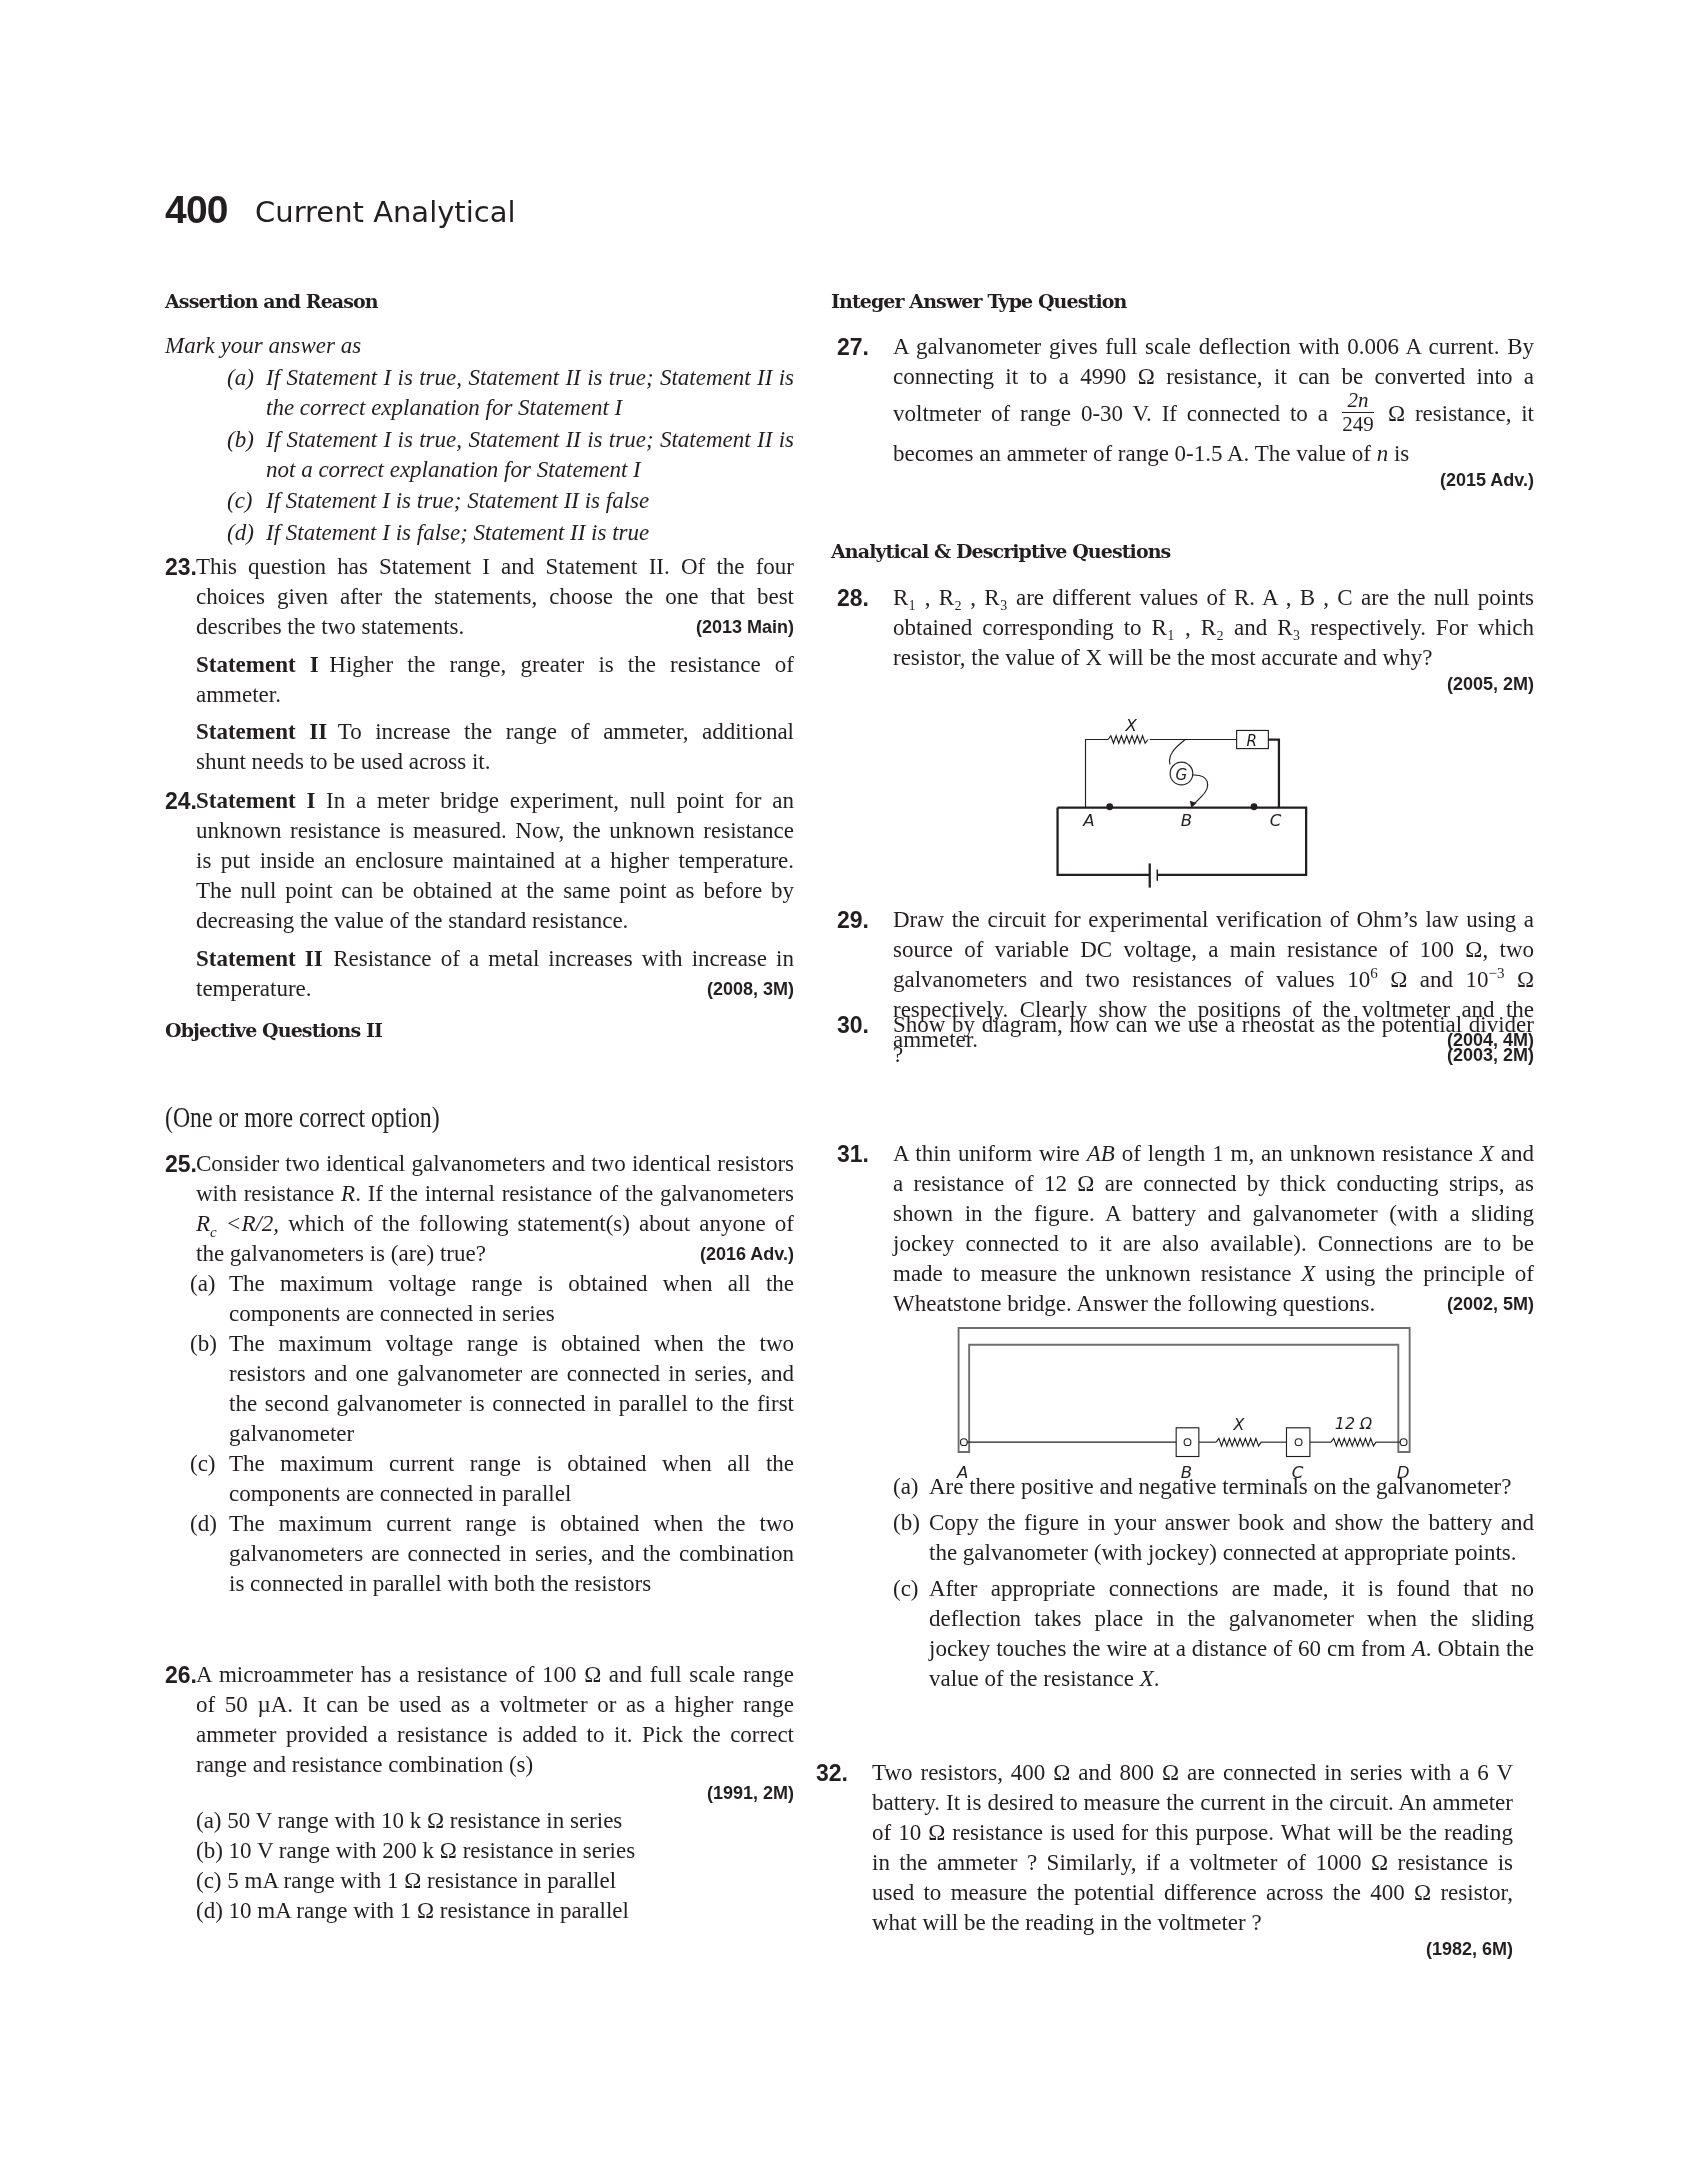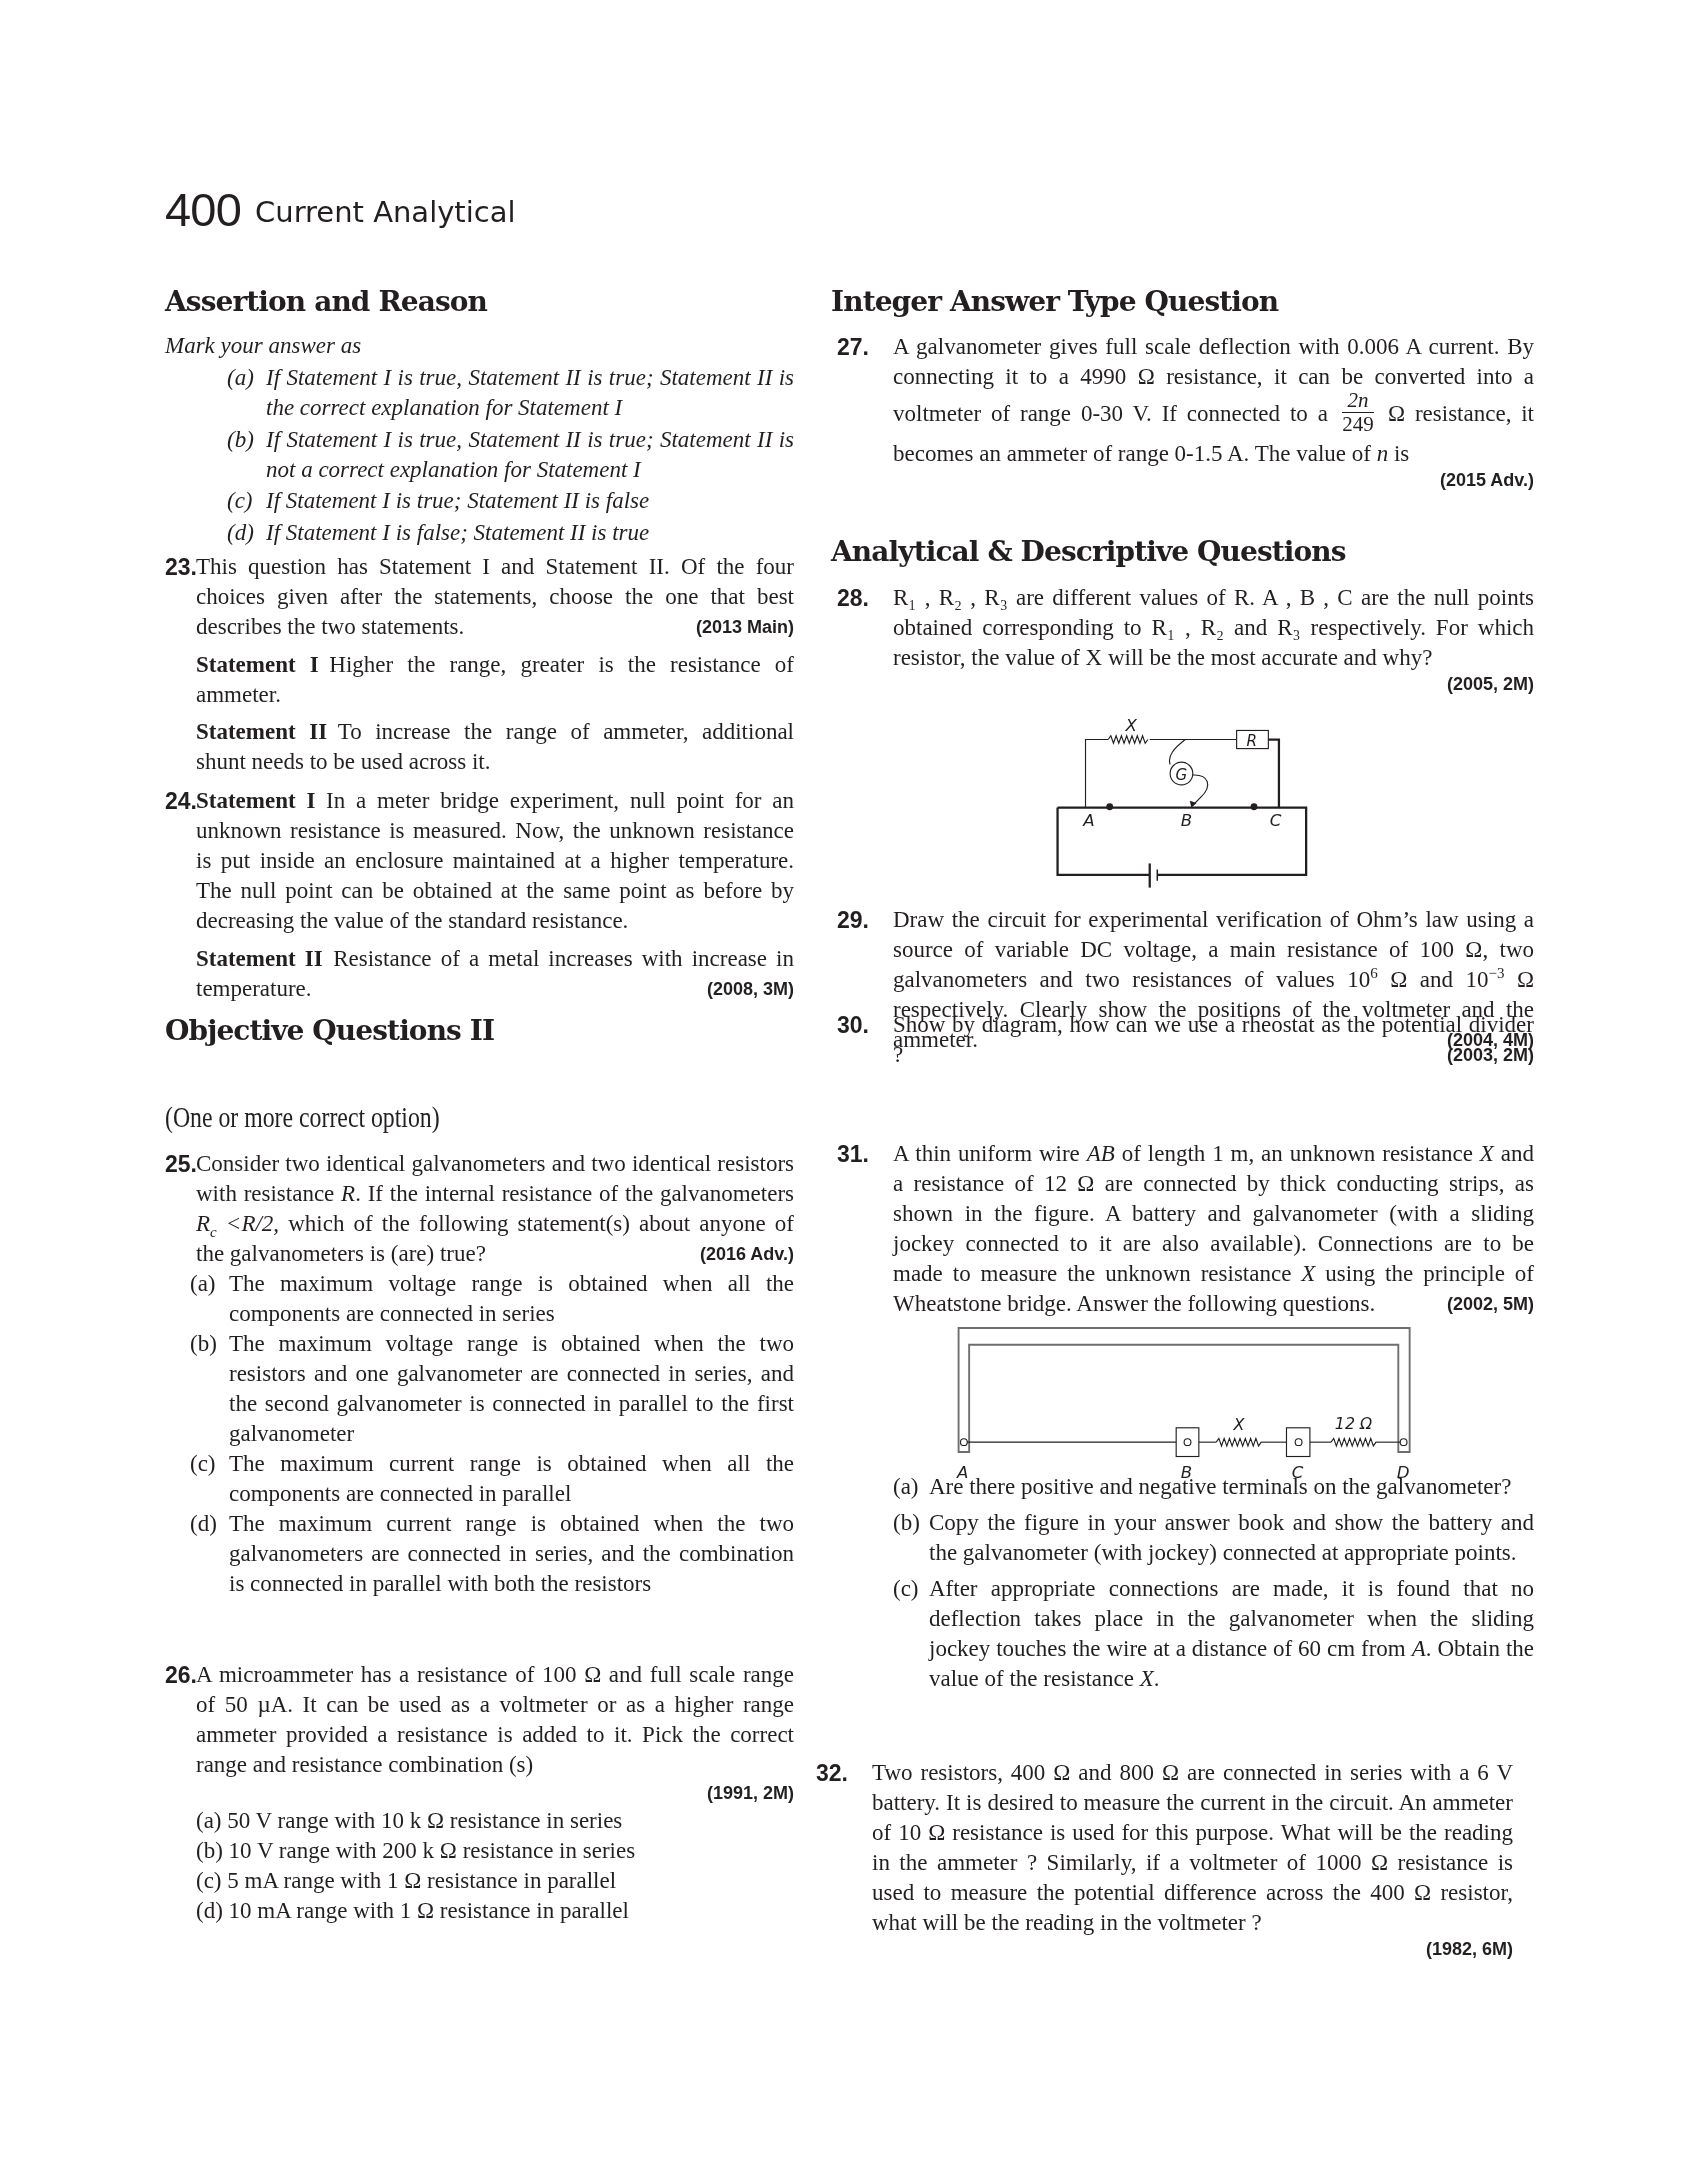--- a/index.html
+++ b/index.html
@@ -1,23 +1,23 @@
 <!DOCTYPE html>
 <html style="font-size:12px"><head>
 <meta charset="utf-8">
 <style>
   html, body { margin: 0; padding: 0; background: #ffffff; }
   body { width: 1700px; height: 2172px; position: relative; overflow: hidden; color: #231f20; }
   .abs { position: absolute; }
 
   
-  .page-num { left: 165px; top: 187px; font-family: "Liberation Sans", "DejaVu Sans", sans-serif; font-weight: normal; font-size: 47px; line-height: 45px; letter-spacing: -0.8px; }
+  .page-num { left: 165px; top: 187px; font-family: "Liberation Sans", "DejaVu Sans", sans-serif; font-weight: bold; font-size: 39px; line-height: 45px; letter-spacing: -0.8px; }
   .chapter { left: 255px; top: 193px; font-family: "DejaVu Sans", "Liberation Sans", sans-serif; font-size: 29px; line-height: 38px; font-weight: normal; }
 
-  .sec-head { font-family: "DejaVu Serif", "Liberation Serif", serif; font-weight: bold; font-size: 28px; line-height: 35px; letter-spacing: -0.9px; transform-origin: left top; }
+  .sec-head { font-family: "DejaVu Serif", "Liberation Serif", serif; font-weight: bold; font-size: 19px; line-height: 35px; letter-spacing: -0.9px; transform-origin: left top; }
   .sec-sub { font-family: "Liberation Serif", serif; font-size: 29px; line-height: 35px; transform: scaleX(0.82); transform-origin: left top; }
 
   .txt { font-family: "Liberation Serif", "DejaVu Serif", serif; font-size: 23px; line-height: 30px; text-align: justify; }
   .it { font-style: italic; }
 
   .q { position: absolute; }
   .qnum { position: absolute; left: 0; top: 0; font-family: "Liberation Sans", "DejaVu Sans", sans-serif; font-weight: bold; font-size: 23px; line-height: 30px; }
   .tag { font-family: "Liberation Sans", "DejaVu Sans", sans-serif; font-weight: bold; font-size: 18px; line-height: 30px; }
   .tag-right { text-align: right; }
   .float-tag { float: right; }

